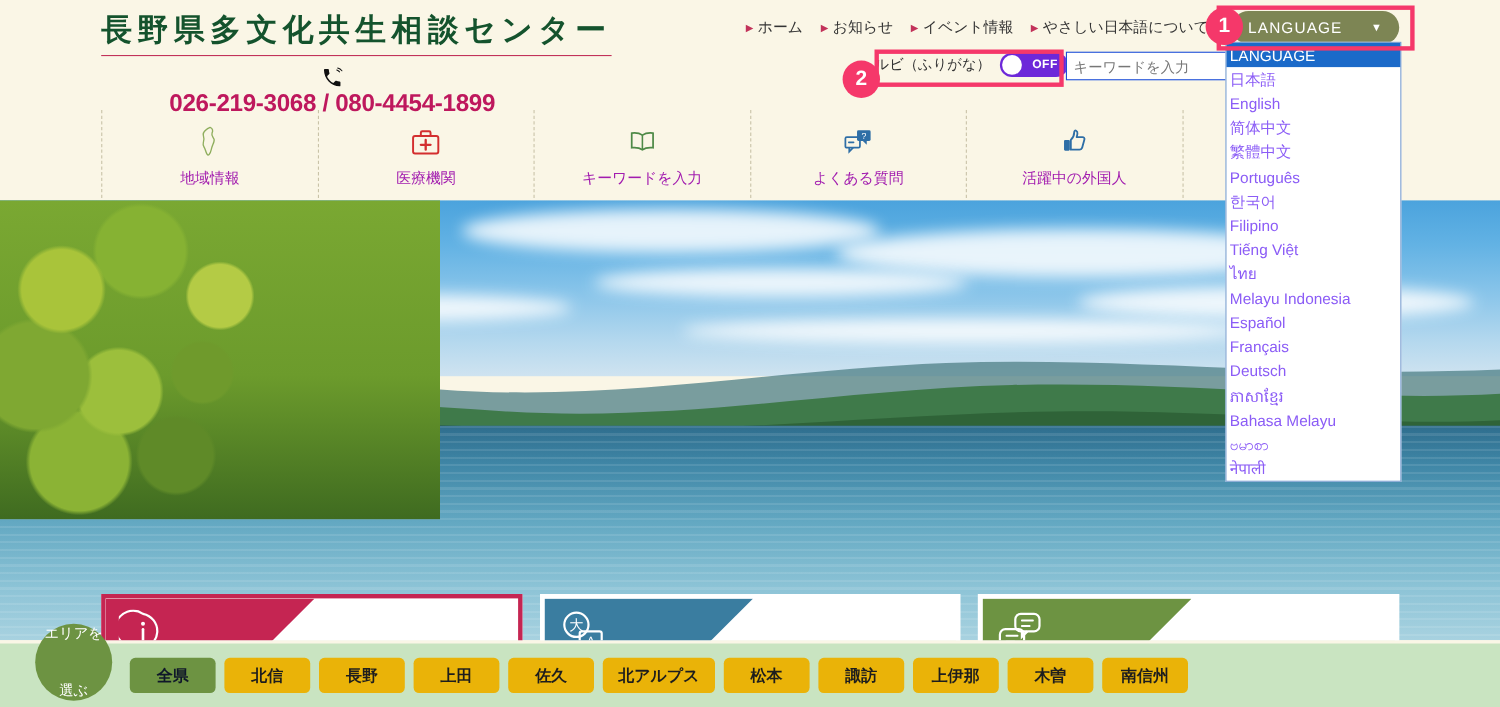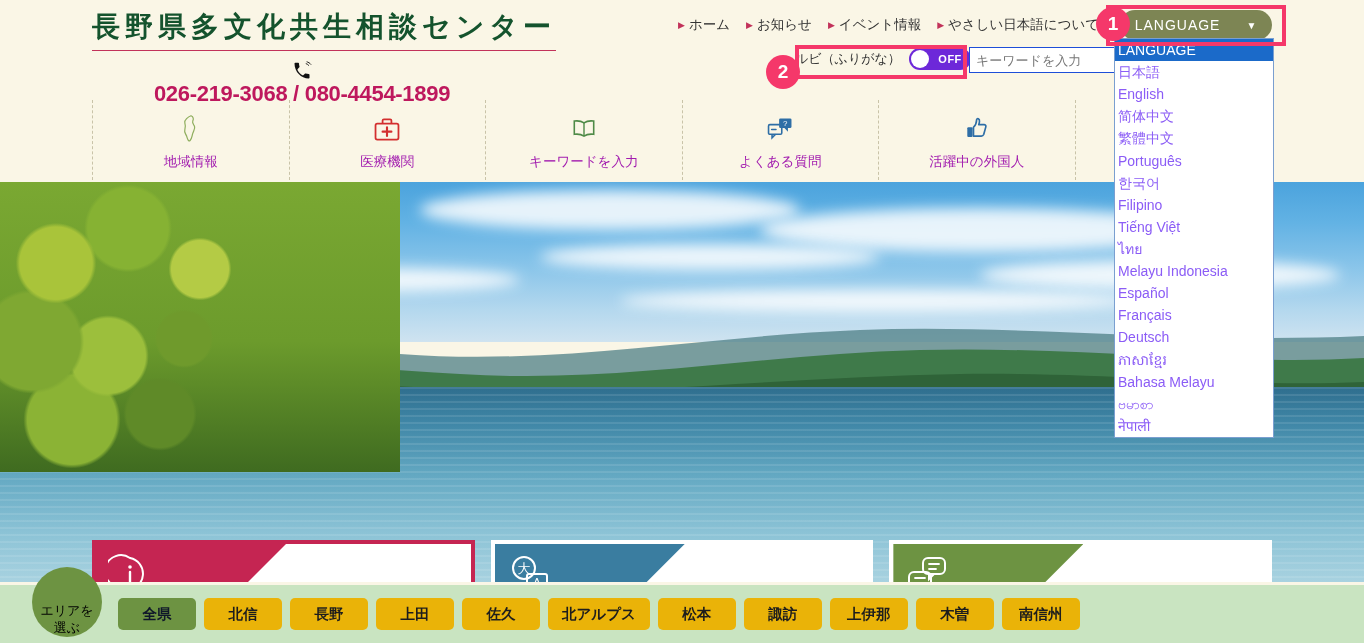--- a/index.html
+++ b/index.html
@@ -165,22 +165,22 @@
     position: absolute; left: 12px; top: 10px; width: 44px; height: 44px; z-index: 3;
   }
 
   
   .areabar {
     position: absolute; left: 0; bottom: 0; width: 1364px; height: 58px;
     background: #c9e4c1;
   }
   .area-badge {
     position: absolute; left: 32px; top: -18px; width: 70px; height: 70px;
-    border-radius: 50%; background: #6d9342; color: #000000;
-    display: flex; flex-direction: column; align-items: center; justify-content: flex-end;
+    border-radius: 50%; background: #6d9342; color: #ffffff;
+    display: flex; flex-direction: column; align-items: center; justify-content: space-between;
     font-size: 13px; line-height: 1.35; text-align: center; z-index: 25;
   }
   .area-list {
     position: absolute; left: 118px; top: 13px;
     display: flex; gap: 8px;
   }
   .area-btn {
     min-width: 78px; height: 32px; border-radius: 5px; background: #eab308;
     display: flex; align-items: center; justify-content: center;
     font-size: 14.5px; font-weight: bold; color: #1d1d1d; padding: 0 14px;

